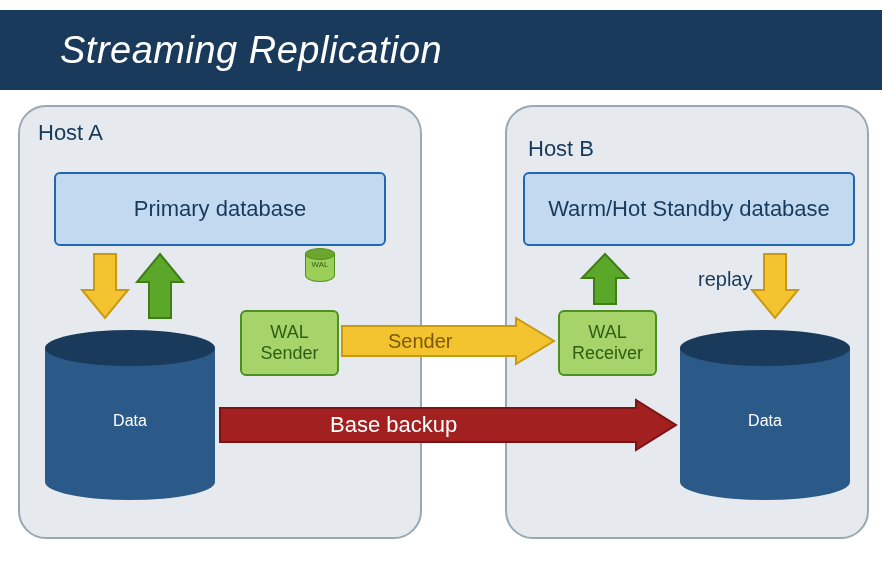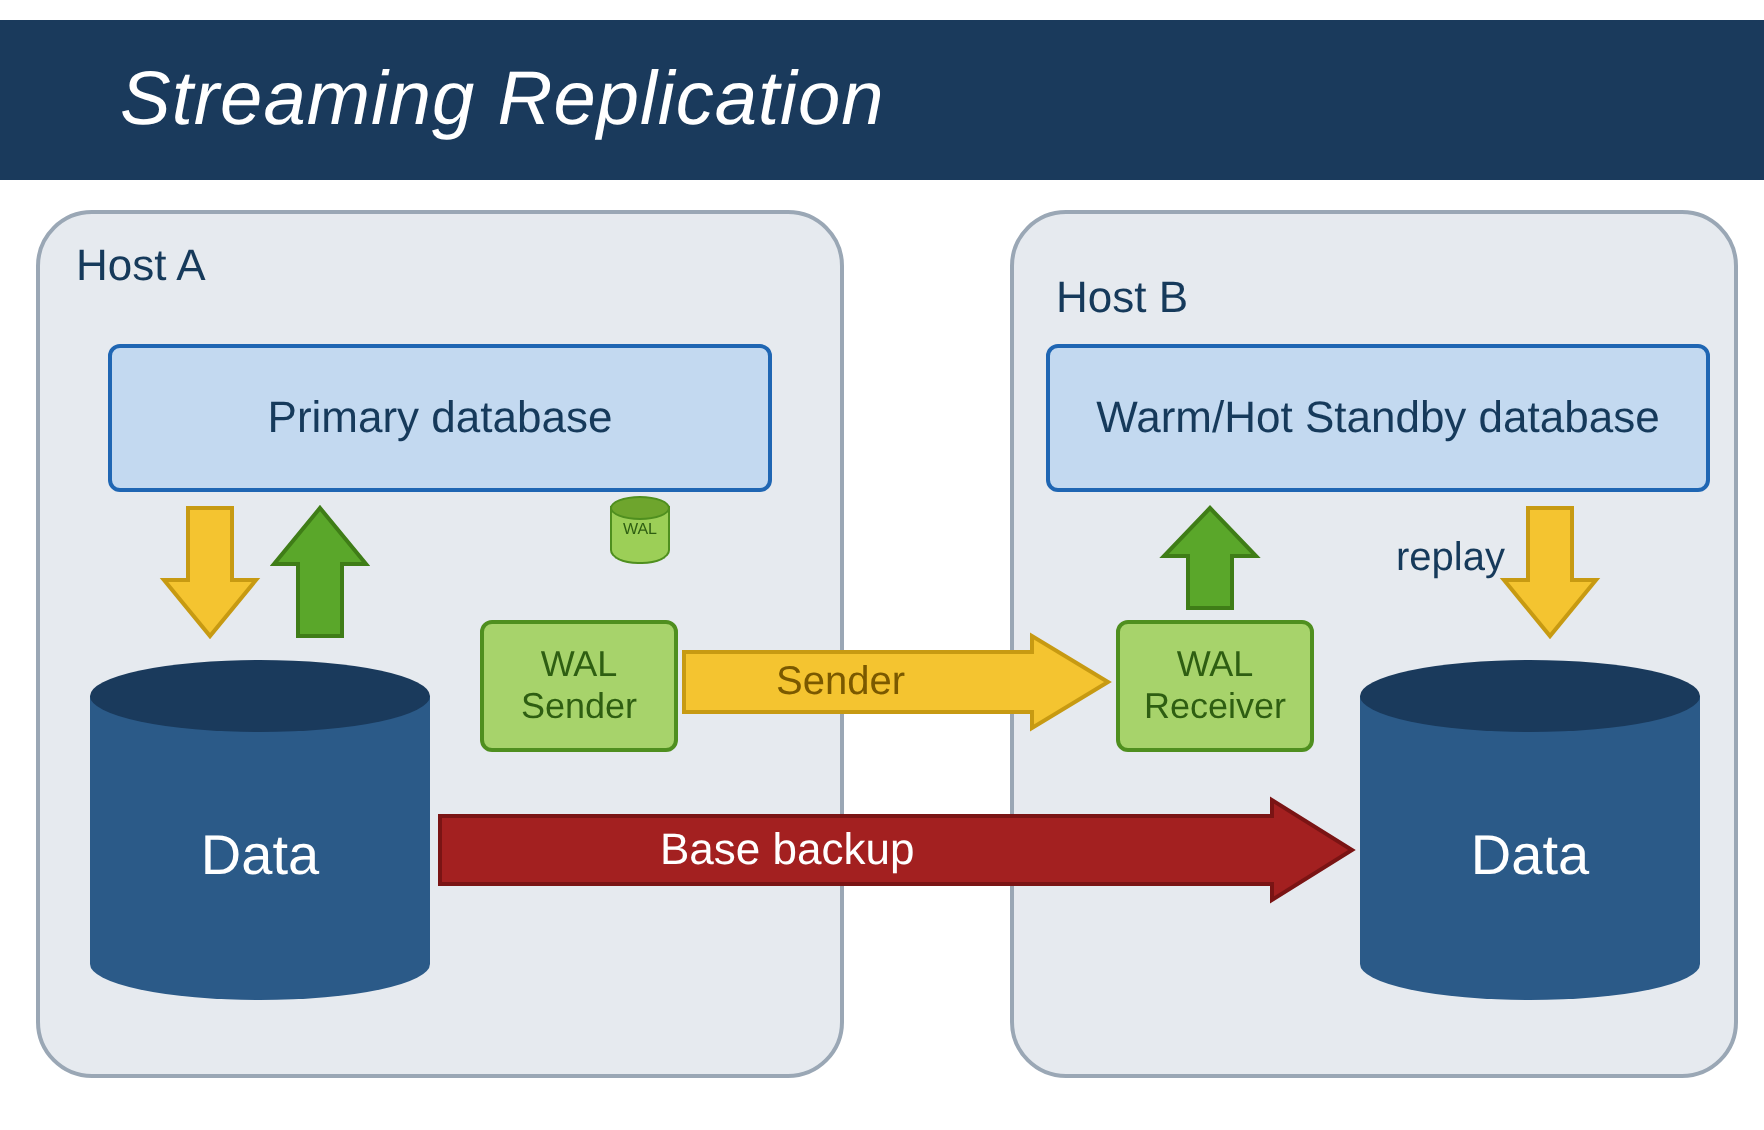--- a/index.html
+++ b/index.html
@@ -14,21 +14,21 @@
   .db-box span{font-size:22px;color:#163a5b;}
   .wal-box{position:absolute;background:#a7d36b;border:2px solid #4f8f1f;border-radius:6px;display:flex;align-items:center;justify-content:center;text-align:center;}
   .wal-box span{font-size:18px;color:#2e5e12;line-height:1.15;}
   .wal-small{position:absolute;width:28px;height:34px;}
   .wal-small .cap{position:absolute;left:0;top:0;width:28px;height:10px;border-radius:50%;background:#6ea52d;border:1px solid #4f8f1f;}
   .wal-small .body{position:absolute;left:0;top:5px;width:28px;height:28px;border-radius:0 0 14px 14px/0 0 7px 7px;background:#9ccf57;border:1px solid #4f8f1f;border-top:none;}
   .wal-small .lbl{position:absolute;left:0;top:12px;width:30px;text-align:center;font-size:8px;color:#2e5e12;}
   .cyl{position:absolute;}
   .cyl .body{position:absolute;left:0;top:18px;right:0;bottom:0;background:#2b5a88;border-radius:0 0 50% 50%/0 0 18px 18px;}
   .cyl .top{position:absolute;left:0;top:0;right:0;height:36px;border-radius:50%;background:#1a3a5c;}
-  .cyl .lbl{position:absolute;left:0;right:0;top:48%;text-align:center;color:#fff;font-size:28px;}
+  .cyl .lbl{position:absolute;left:0;right:0;top:48%;text-align:center;color:#fff;font-size:16px;}
   .replay-lbl{position:absolute;font-size:20px;color:#163a5b;}
   .base-backup-text{position:absolute;color:#fff;font-size:22px;z-index:6;}
   .stream-text{position:absolute;color:#7a5900;font-size:20px;z-index:6;}
   svg.arrow{position:absolute;overflow:visible;}
 </style>
 </head>
 <body>
 
 <div class="stage">
 

